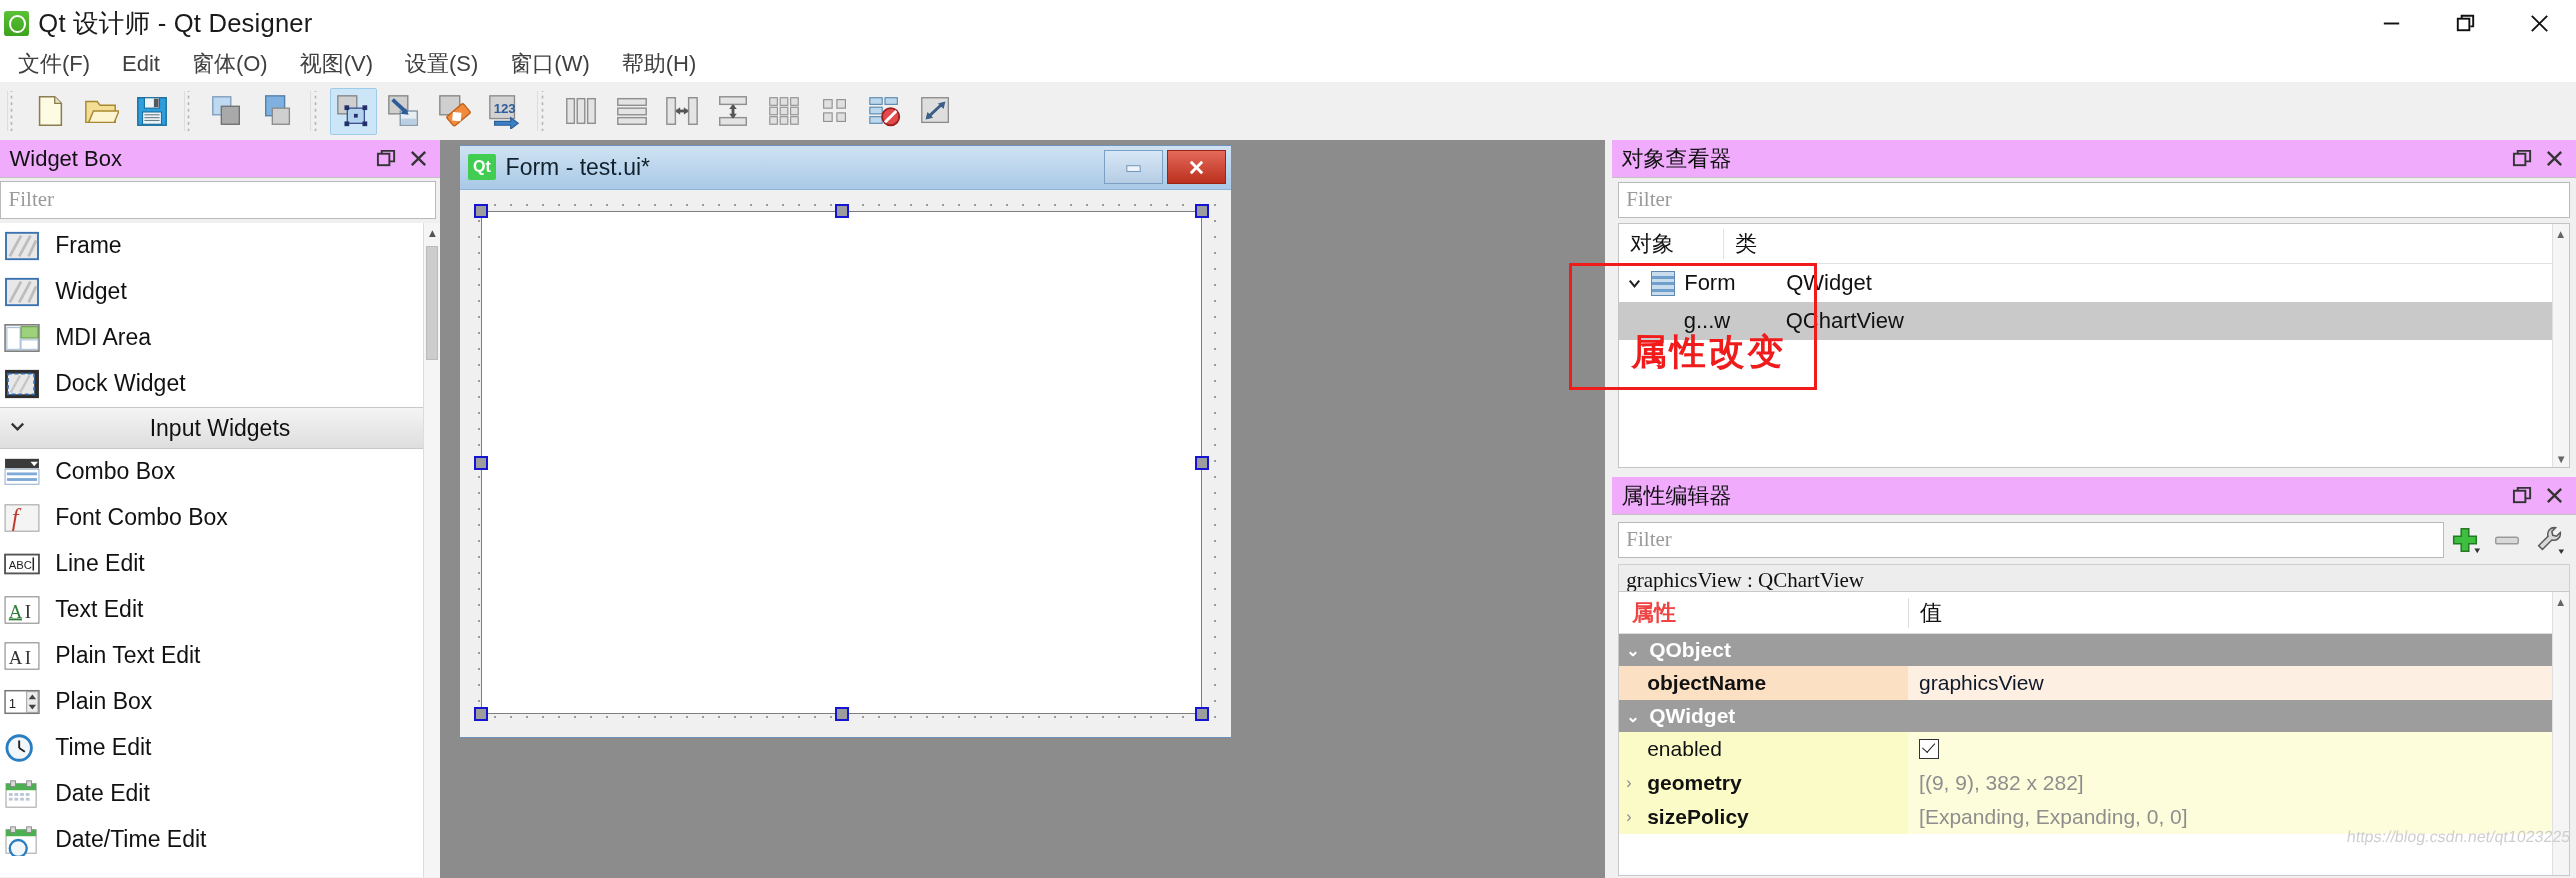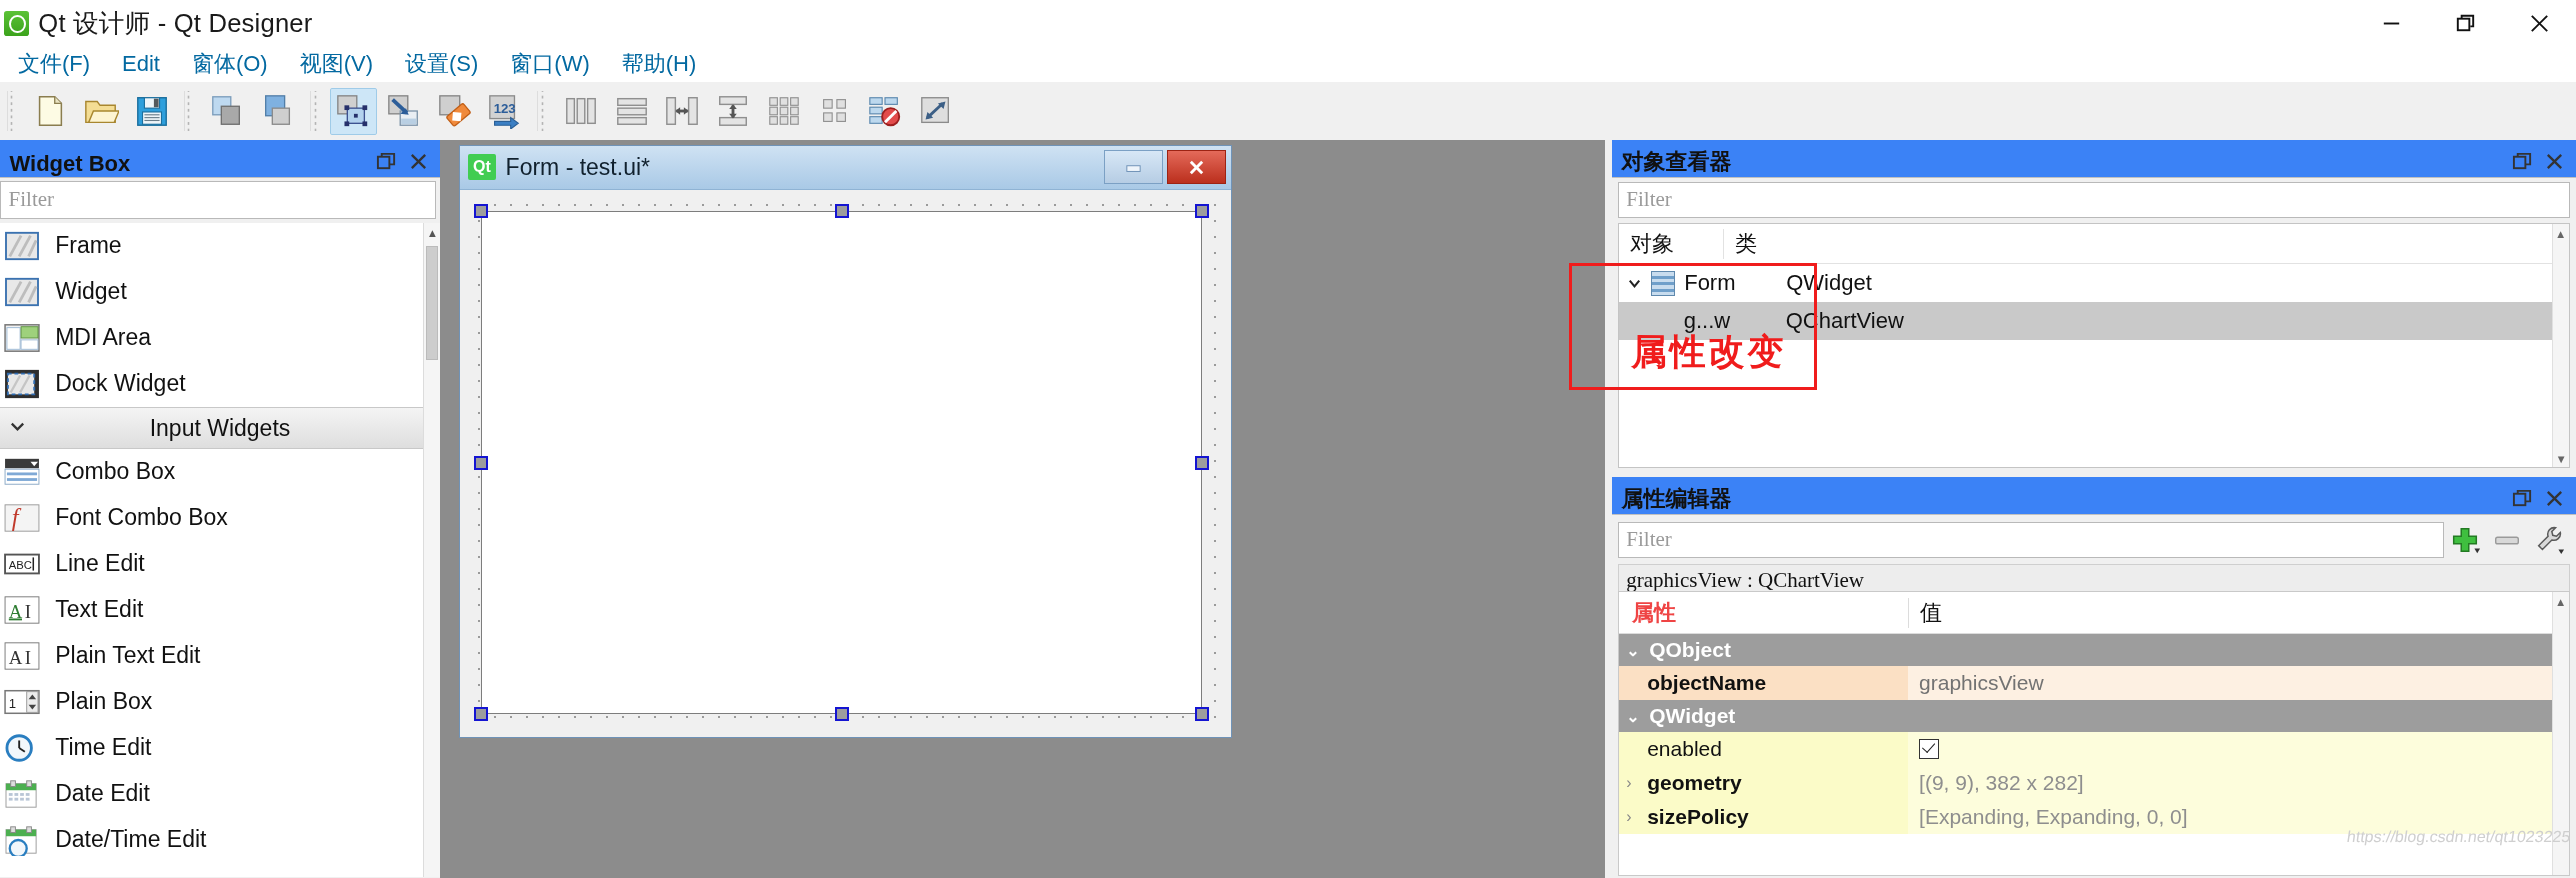--- a/index.html
+++ b/index.html
@@ -34,21 +34,21 @@
     color:#222; font-size:22px; background:transparent;
   }
   .win-btn svg { display:block; }
 
   
   .menubar {
     position:absolute; left:0; top:46px; width:2576px; height:36px;
     background:#ffffff; display:flex; align-items:center; padding-left:1.9px;
   }
   .menu-item {
-    font-size:22px; color:#0369a1; padding:3.8px 16px; white-space:nowrap;
+    font-size:22px; color:#404040; padding:3.8px 16px; white-space:nowrap;
   }
 
   
   .toolbar {
     position:absolute; left:0; top:82px; width:2576px; height:59px;
     background:#f0f0f0; border-bottom:0.9px solid #d6d6d6;
     display:flex; align-items:center;
   }
   .tb-grip {
     width:11.4px; height:40px; margin:0 6.6px; flex:0 0 auto;
@@ -61,22 +61,22 @@
     width:47px; height:47px; margin:0 1.9px; flex:0 0 auto;
     display:flex; align-items:center; justify-content:center;
     border:0.9px solid transparent; border-radius:1.9px;
   }
   .tb-btn.active { background:#cde6f7; border-color:#9fcbe8; }
   .tb-btn svg { display:block; }
 
   
   .widgetbox { position:absolute; left:0; top:140px; width:440px; height:738px; background:#f0f0f0; }
   .dock-head {
-    height:38px; background:#3b82f6; display:flex; align-items:flex-end;
-    padding:0 5.7px 0 9.5px; border-bottom:0.9px solid #c0c0c0;font-weight:bold;
+    height:38px; background:#f0abfc; display:flex; align-items:center;
+    padding:0 5.7px 0 9.5px; border-bottom:0.9px solid #c0c0c0;
   }
   .dock-title { font-size:22px; color:#111; flex:1 1 auto; white-space:nowrap; }
   .dock-btn { width:32px; height:32px; display:flex; align-items:center; justify-content:center; }
   .filter-input {
     height:38px; margin:2.8px 3.8px 0 0; width:436px;
     border:0.9px solid #b9b9b9; background:#fff;
     font-family:"Liberation Serif", serif; font-size:21px; color:#9a9a9a;
     display:flex; align-items:center; padding:0 7.6px;
   }
   .wb-list { position:absolute; left:0; top:83px; width:440px; height:654px; background:#fff; overflow:hidden; }
@@ -191,21 +191,21 @@
     display:flex; align-items:center; padding-left:7.6px;
   }
   .pt-group .chev { margin-right:9.5px; font-size:16px; }
   .pt-row { height:34px; display:flex; align-items:center; border-bottom:0.9px solid #e8e8e8; }
   .pt-row .c1 {
     width:289px; height:34px; display:flex; align-items:center;
     padding-left:28.5px; font-size:21px; color:#111; position:relative;
   }
   .pt-row .c2 { flex:1 1 auto; height:34px; display:flex; align-items:center; padding-left:11.4px; font-size:21px; }
   .pt-row.peach .c1 { background:#fbe0c4; font-weight:bold; }
-  .pt-row.peach .c2 { background:#fdf0e2; color:#737373; }
+  .pt-row.peach .c2 { background:#fdf0e2; color:#0f172a; }
   .pt-row.yellow .c1 { background:#fbfbc8; }
   .pt-row.yellow .c2 { background:#fdfddc; }
   .pt-row .expander { position:absolute; left:7.6px; color:#888; font-size:16px; }
   .pt-row .bold { font-weight:bold; }
   .pt-row .dim { color:#8e8e8e; }
   .chk { width:20px; height:20px; border:1.9px solid #333; background:#fff; position:relative; }
   .chk:after {
     content:""; position:absolute; left:4.7px; top:0.9px; width:5.7px; height:11.4px;
     border:solid #222; border-width:0 1.9px 1.9px 0; transform:rotate(42deg);
   }

